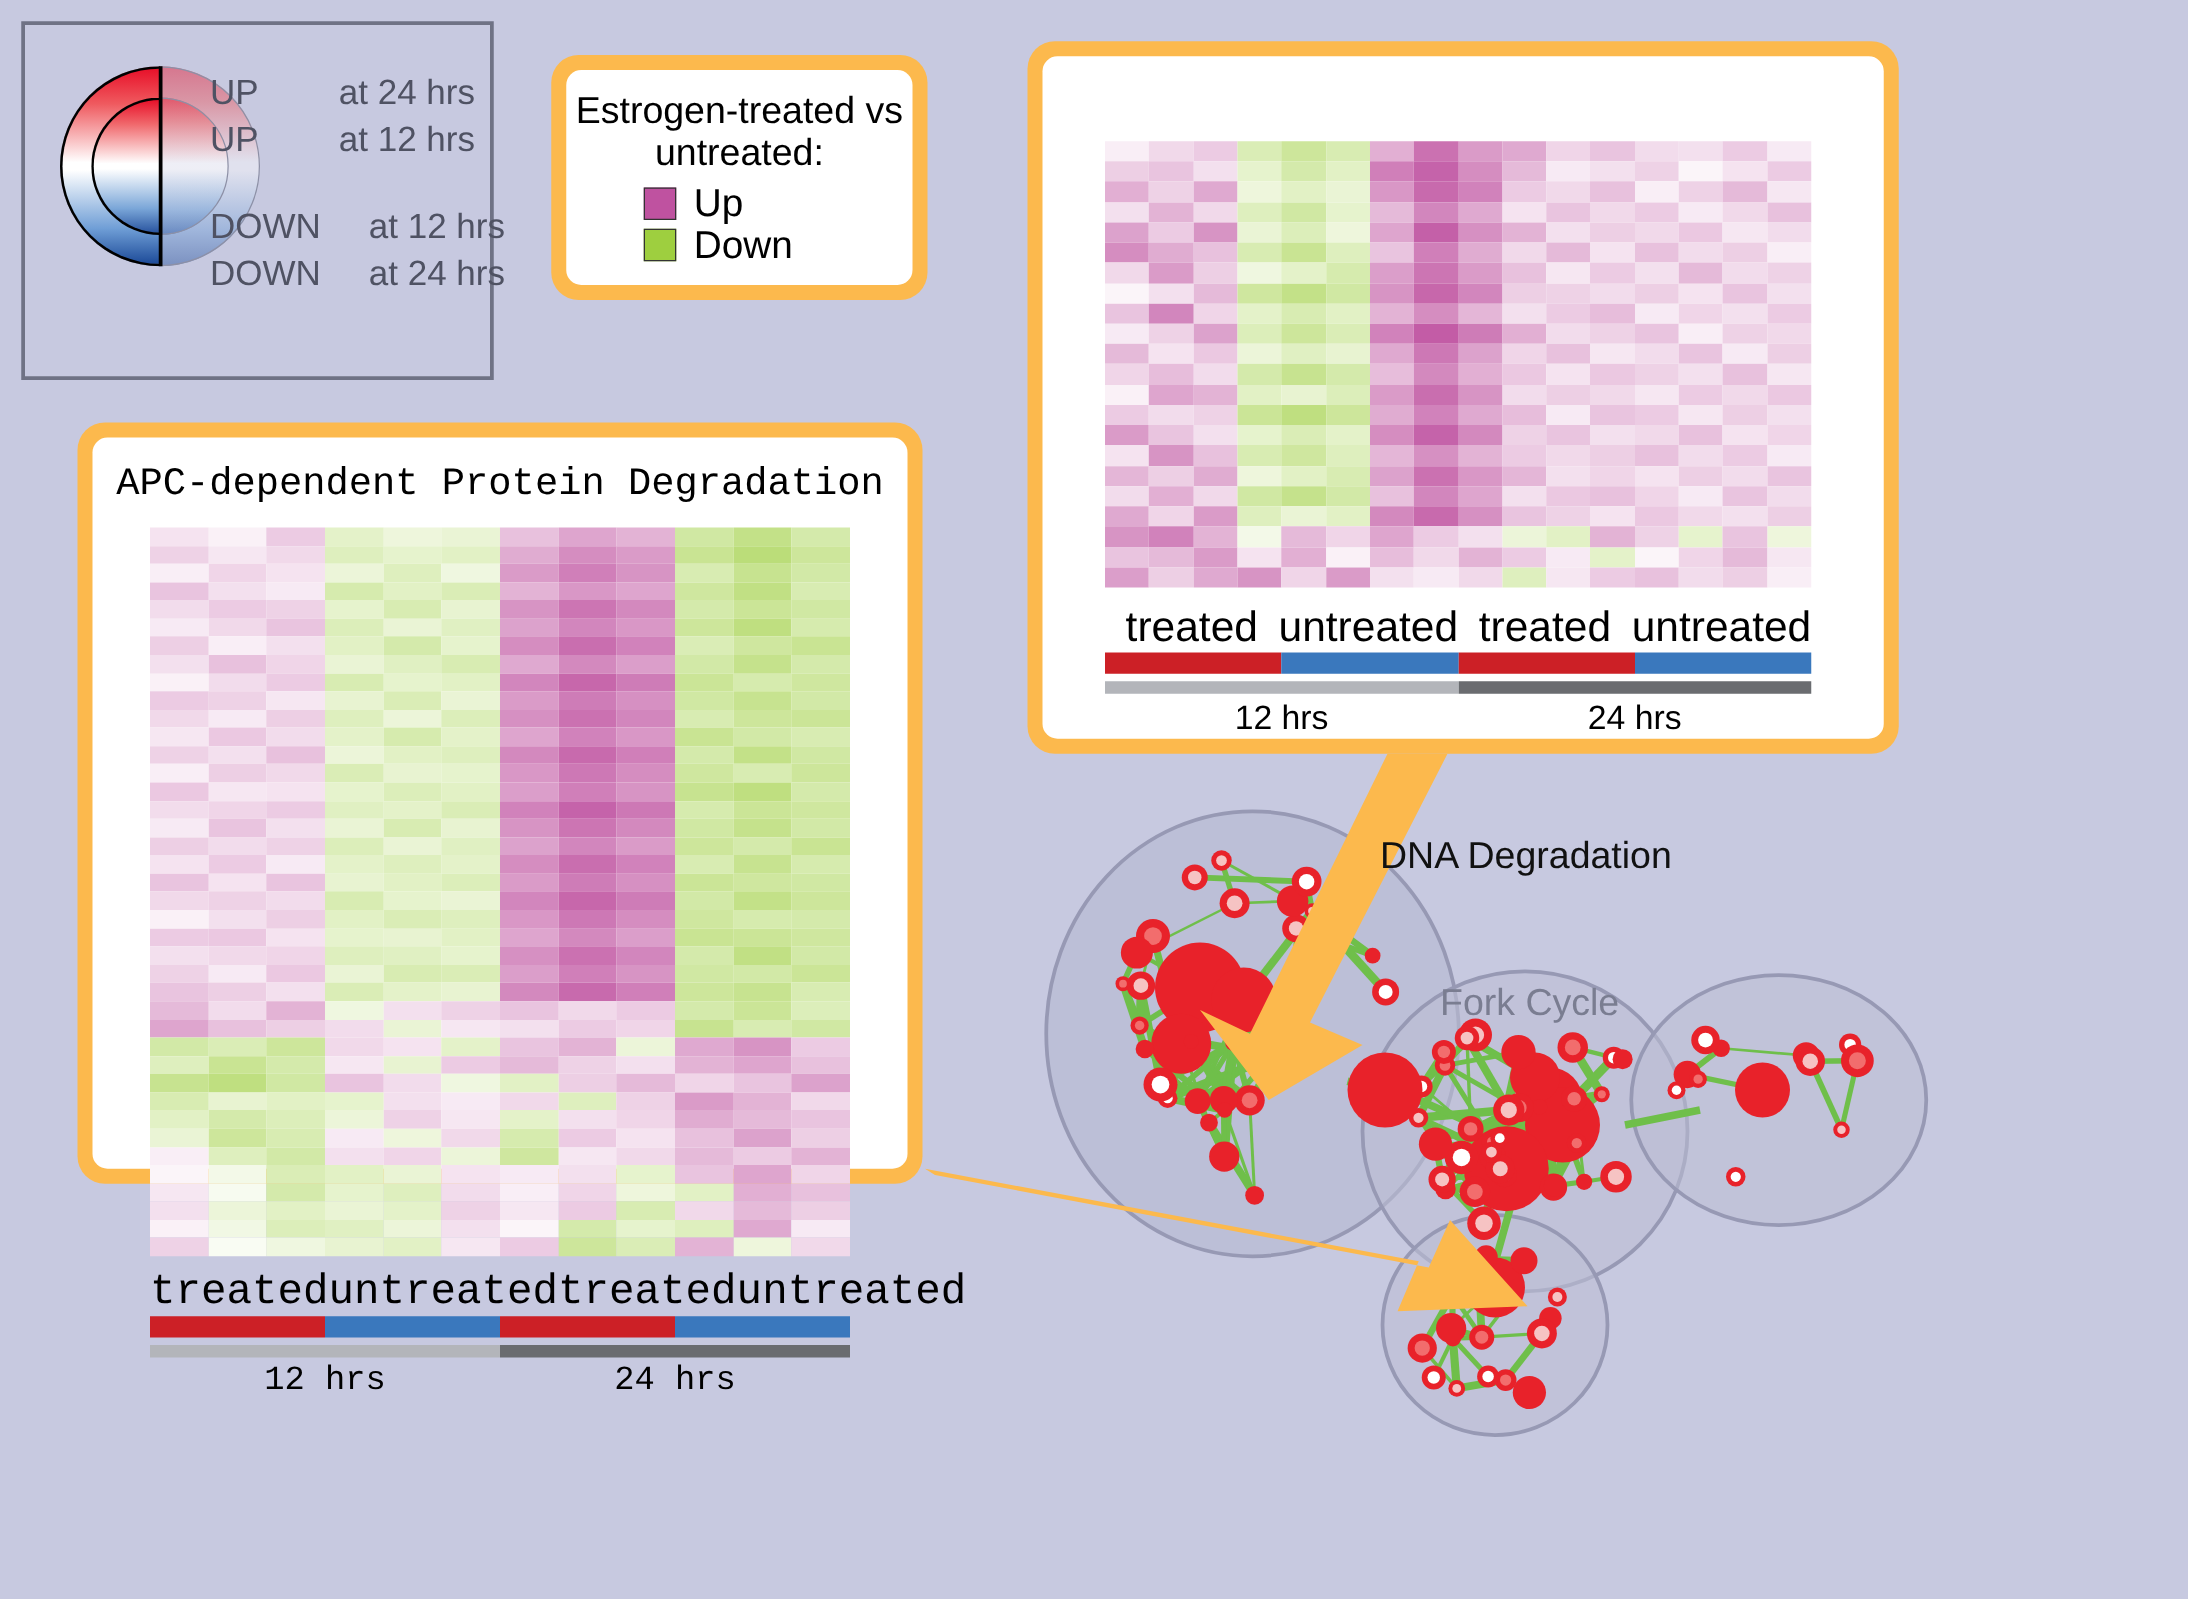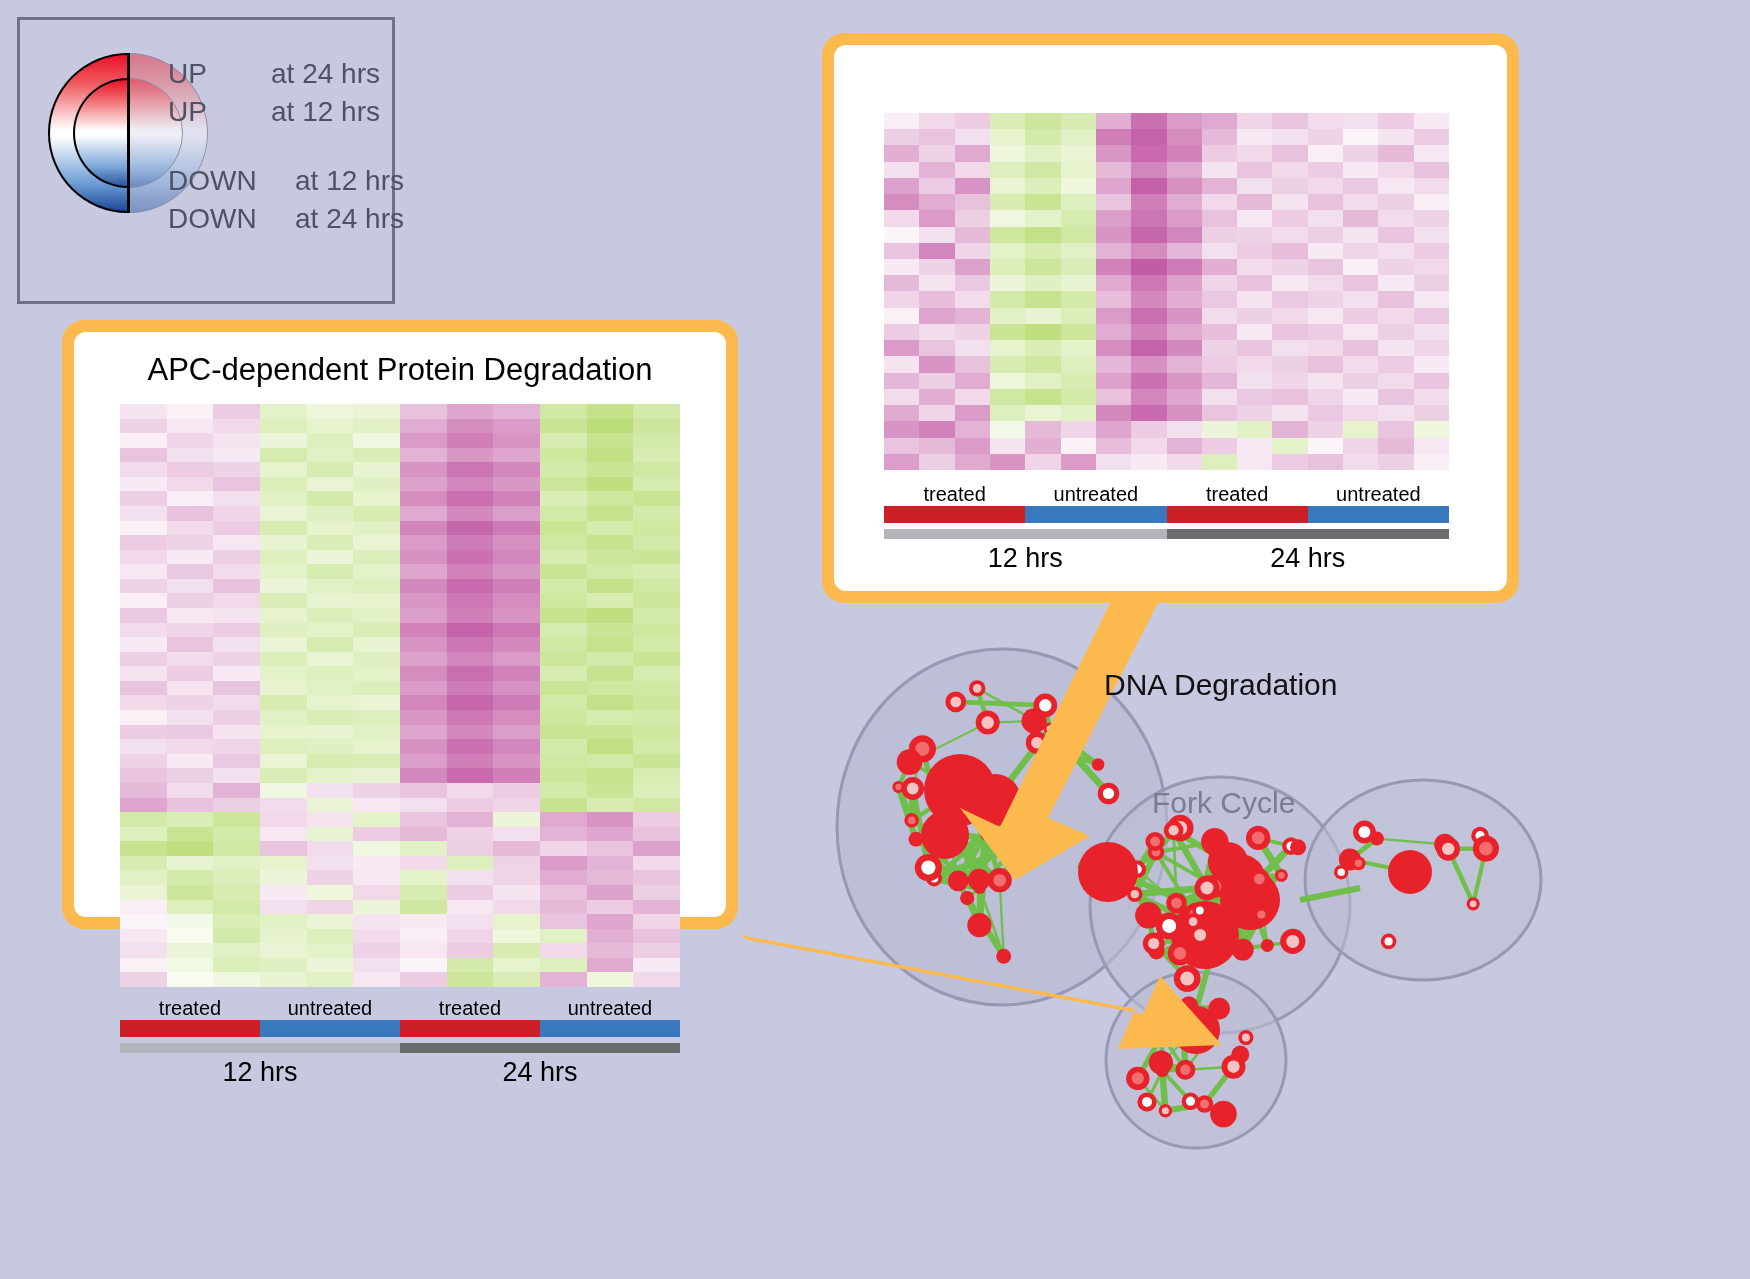--- a/index.html
+++ b/index.html
@@ -79,31 +79,31 @@
   .legend-title {
     text-align:center; font-size:30px; color:#000; padding-top:16px; line-height:1.12;
   }
   .legend-rows { margin-top:8px; padding-left:62px; }
   .legend-row { display:flex; align-items:center; gap:14px; margin-top:2px; }
   .swatch { width:26px; height:26px; border:1.5px solid #333; display:block; }
   .legend-label { font-size:31px; color:#000; line-height:1; }
 
   
   .panel-rf  { left:822px; top:33px; width:697px; height:570px; }
-  .panel-apc { left:62px; top:320px; width:676px; height:609px; }
+  .panel-apc { left:62px; top:338px; width:676px; height:609px;font-family:Liberation Mono, monospace; }
 
   .panel-title { text-align:center; font-size:32px; color:#000; padding-top:14px; font-weight:400; }
   .panel-title.apc { font-size:31px; padding-top:20px; }
 
   .hm { display:grid; width:100%; }
   .hm div { width:100%; }
 
   .axis { position:absolute; left:0; right:0; }
   .axis-row { display:flex; width:100%; }
-  .axis-lab { flex:1; text-align:center; font-size:20px; color:#000; }
+  .axis-lab { flex:1; text-align:center; font-size:34px; color:#000; }
   .bar-row { display:flex; width:100%; height:17px; }
   .bar-seg { flex:1; }
   .bar-row2 { display:flex; width:100%; height:10px; margin-top:6px; }
   .time-row { display:flex; width:100%; }
   .time-lab { flex:1; text-align:center; font-size:27px; color:#000; padding-top:4px; }
 
   
   svg.overlay { position:absolute; inset:0; width:1750px; height:1279px; pointer-events:none; }
 
   
@@ -131,20 +131,36 @@
     <div class="wl up24">UP</div>
     <div class="wl at24a">at 24 hrs</div>
     <div class="wl up12">UP</div>
     <div class="wl at12a">at 12 hrs</div>
     <div class="wl dn12">DOWN</div>
     <div class="wl at12b">at 12 hrs</div>
     <div class="wl dn24">DOWN</div>
     <div class="wl at24b">at 24 hrs</div>
   </div>
 
+  <div class="card legend-card">
+    <div class="card-inner">
+      <div class="legend-title">Estrogen-treated
+vs untreated:</div>
+      <div class="legend-rows">
+        <div class="legend-row">
+          <span class="swatch" id="sw-up" style="background: rgb(191, 82, 160);"></span>
+          <span class="legend-label">Up</span>
+        </div>
+        <div class="legend-row">
+          <span class="swatch" id="sw-down" style="background: rgb(158, 207, 63);"></span>
+          <span class="legend-label">Down</span>
+        </div>
+      </div>
+    </div>
+  </div>
 
   <div class="card panel-rf">
     <div class="card-inner">
       <div id="hm-rf" class="hm" style="position: absolute; left: 50px; top: 68px; width: 565px; height: 357px; grid-template-columns: repeat(16, 1fr); grid-template-rows: repeat(22, 1fr);">
           <div style="background:rgb(249,238,246)"></div>
           <div style="background:rgb(241,217,234)"></div>
           <div style="background:rgb(236,203,227)"></div>
           <div style="background:rgb(218,237,182)"></div>
           <div style="background:rgb(205,230,155)"></div>
           <div style="background:rgb(216,236,178)"></div>

